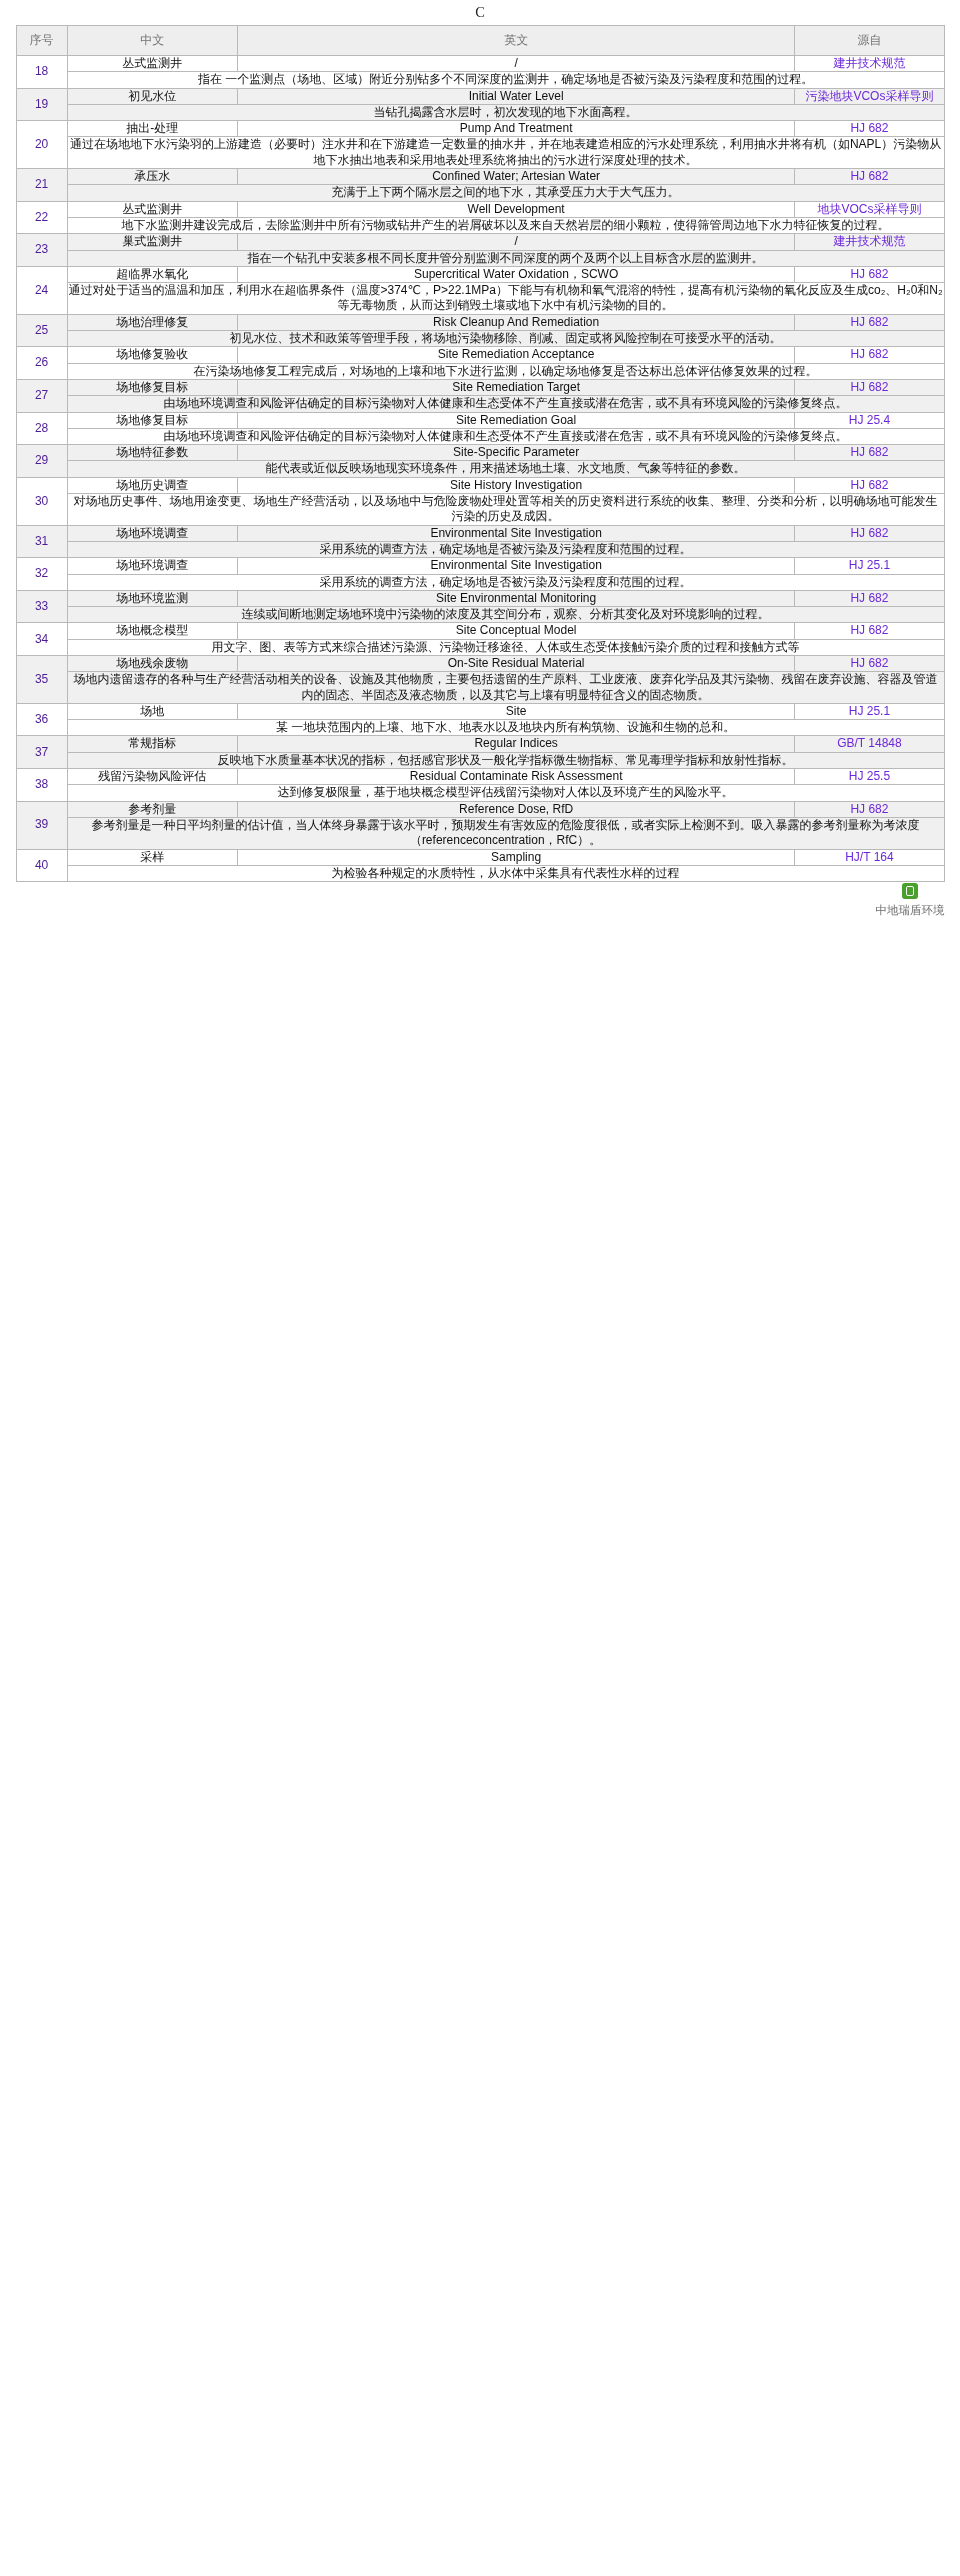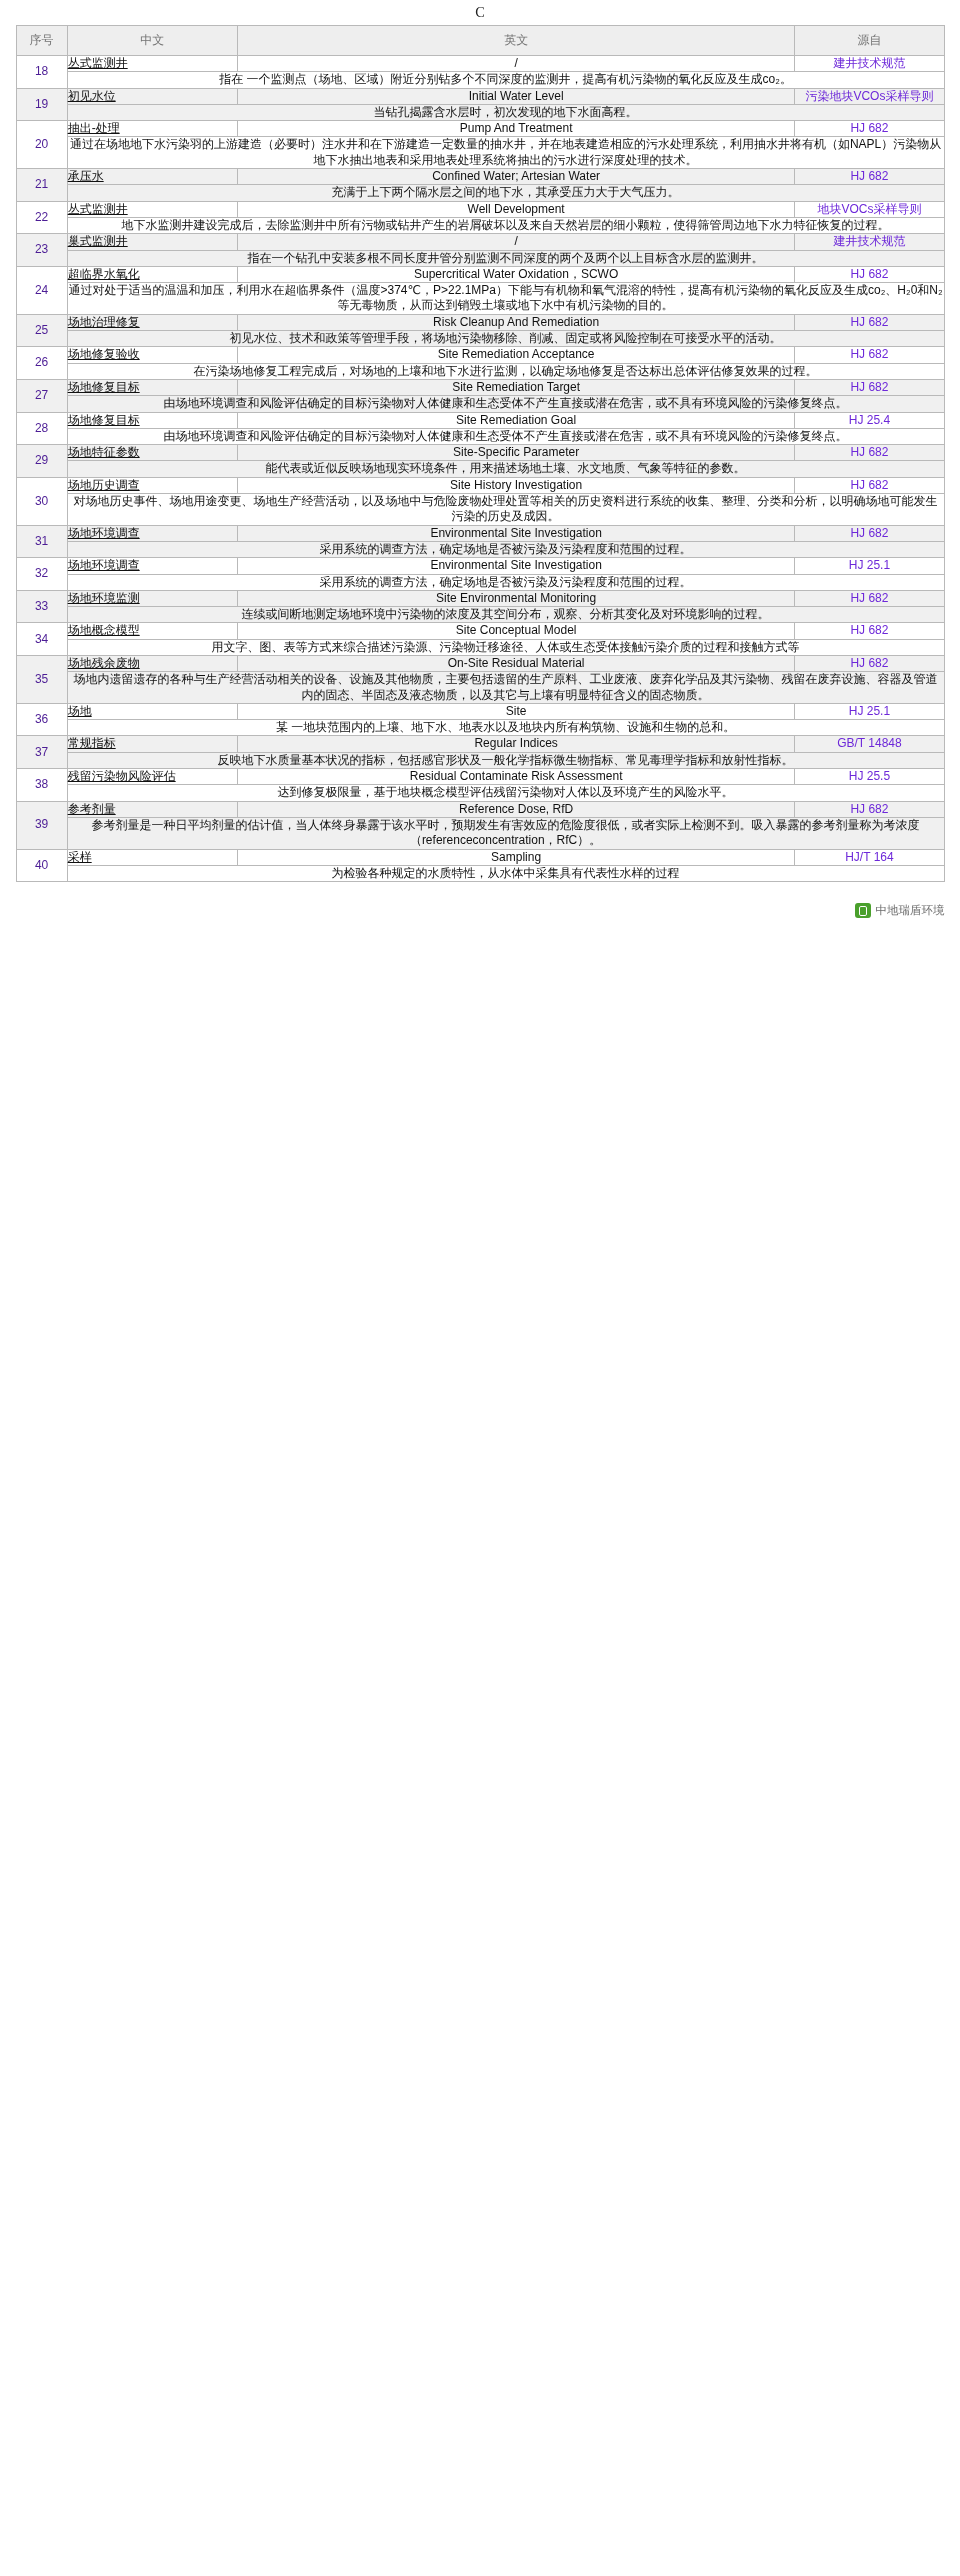--- a/index.html
+++ b/index.html
@@ -49,25 +49,24 @@
     font-size:13.4px;
     color:#737373;
     text-align:center;
   }
   td.num{
     text-align:center;
     font-size:12.4px;
     color:#4c1d95;
   }
   td.cn{
-    text-align:left;
+    text-align:center;
     padding:4.8px 5.7px;
     font-size:12px;
     color:#111;
-    text-decoration:underline;
   }
   td.en{
     text-align:center;
     padding:4.8px 7.6px;
     font-size:12px;
     color:#111;
   }
   td.src{
     text-align:center;
     padding:3.8px 3.8px;
@@ -93,20 +92,21 @@
   }
   .wm{
     position:absolute;
     right:0;
     bottom:1.9px;
     display:flex;
     align-items:center;
     gap:4.8px;
     font-size:11.5px;
     color:#6b6b6b;
+    flex-direction:column;
   }
   .wm .wm-icon{
     width:15.3px;height:15.3px;border-radius:2.9px;
     background:#4aa02c;
     display:inline-block;
     position:relative;
   }
   .wm .wm-icon:after{
     content:"";
     position:absolute;left:3.8px;top:2.9px;
@@ -137,21 +137,21 @@
       </tr>
     </thead>
     <tbody id="tbody">
         <tr class="white">
           <td class="num" rowspan="2">18</td>
           <td class="cn">丛式监测井</td>
           <td class="en">/</td>
           <td class="src">建井技术规范</td>
         </tr>
         <tr class="white">
-          <td class="def" colspan="3">指在 一个监测点（场地、区域）附近分别钻多个不同深度的监测井，提高有机污染物的氧化反应及生成co₂。</td>
+          <td class="def" colspan="3">指在 一个监测点（场地、区域）附近分别钻多个不同深度的监测井，确定场地是否被污染及污染程度和范围的过程。</td>
         </tr>
         <tr class="shade">
           <td class="num" rowspan="2">19</td>
           <td class="cn">初见水位</td>
           <td class="en">Initial Water Level</td>
           <td class="src">污染地块VCOs采样导则</td>
         </tr>
         <tr class="shade">
           <td class="def" colspan="3">当钻孔揭露含水层时，初次发现的地下水面高程。</td>
         </tr>

